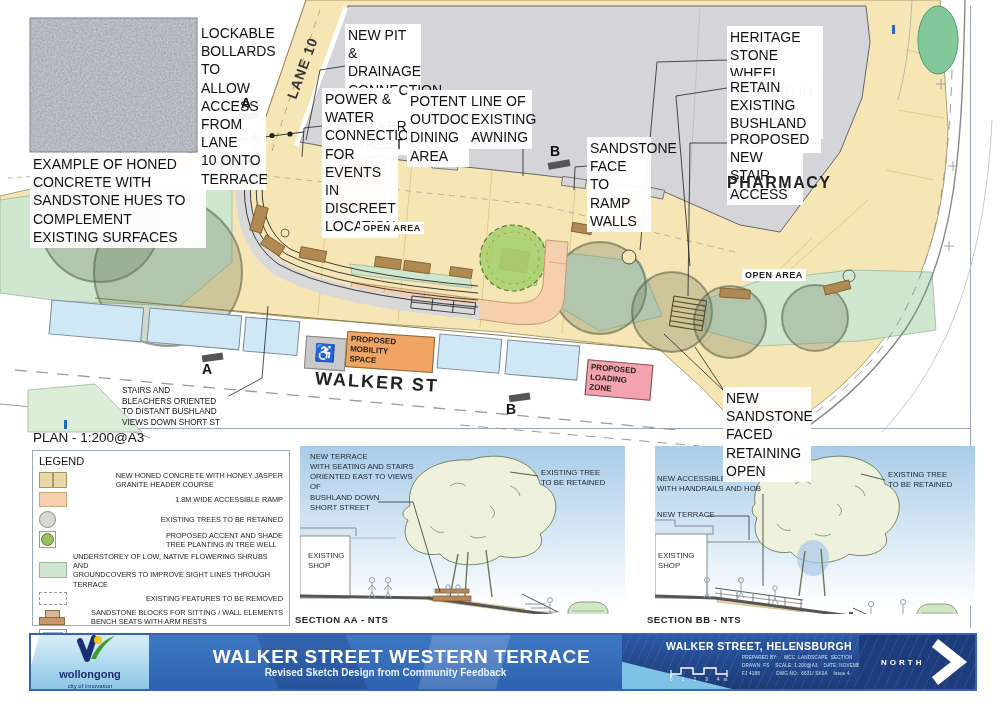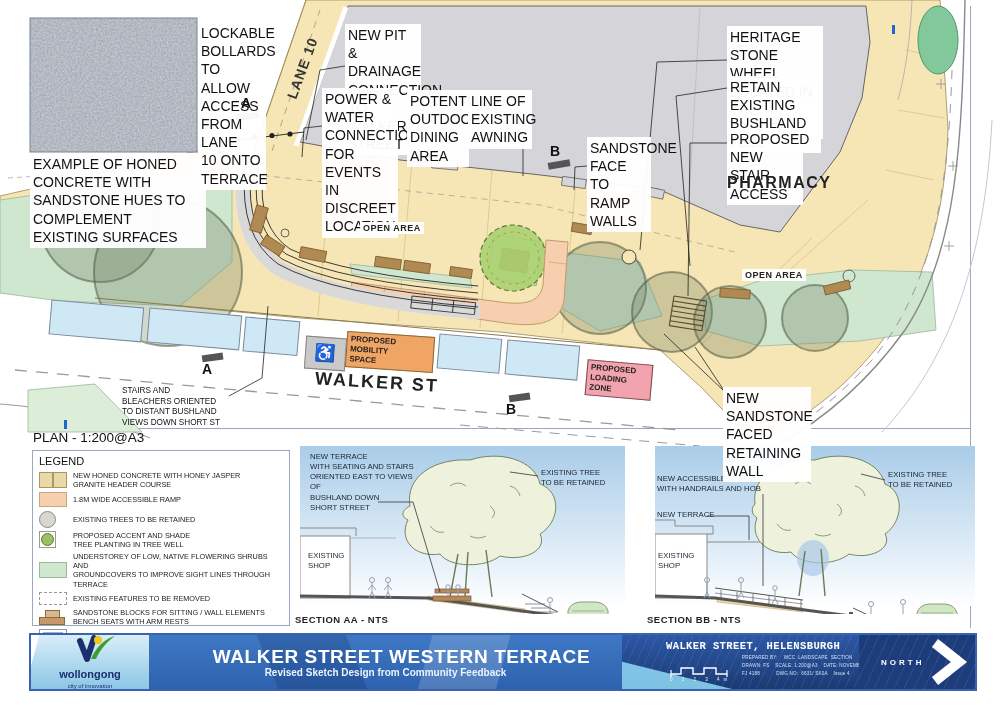--- a/index.html
+++ b/index.html
@@ -23,21 +23,21 @@
       transform:rotate(3.5deg);z-index:30;}
   #lane-label{position:absolute;font-size:14px;font-weight:600;letter-spacing:1px;color:#333;
       transform:rotate(-70deg);z-index:30;}
   #pharmacy-label{position:absolute;font-size:16px;font-weight:600;letter-spacing:1.5px;color:#222;z-index:30;}
   #plan-title{position:absolute;left:33px;top:430px;font-size:13.5px;color:#111;z-index:30;}
   #texture-caption{left:30px;top:153px;width:170px;z-index:30;}
   
   #legend{position:absolute;left:32px;top:450px;width:258px;height:176px;border:1px solid #9aa8c0;
       padding:4px 6px;box-sizing:border-box;z-index:20;background:#fff;}
   #legend h3{margin:0 0 4px 0;font-size:11px;font-weight:400;color:#111;}
-  .lrow{display:flex;align-items:center;margin-bottom:3.2px;}
+  .lrow{display:flex;align-items:center;margin-bottom:3.2px;justify-content:space-between;}
   .lsw{width:34px;flex:0 0 34px;display:flex;align-items:center;justify-content:flex-start;}
   .ltx{font-size:7.3px;line-height:1.25;white-space:pre-line;color:#222;}
   .sw-concrete{width:26px;height:14px;background:#ead9a8;border:1px solid #a89860;
       background-image:linear-gradient(90deg,transparent 48%,#a89860 48% 52%,transparent 52%);}
   .sw-ramp{width:26px;height:13px;background:#f6cfae;border:1px solid #c8a87a;}
   .sw-treeret{width:15px;height:15px;border-radius:50%;background:#d8d8d2;border:1px solid #8a8a85;}
   .sw-treeprop{width:15px;height:15px;border:1px solid #999;display:flex;align-items:center;justify-content:center;}
   .sw-treeprop i{display:block;width:11px;height:11px;border-radius:50%;background:#9cc060;border:1px solid #5a7a30;}
   .sw-under{width:26px;height:14px;background:#cfe6cf;border:1px solid #9ab89a;}
   .sw-removed{width:26px;height:11px;background:#fff;border:1px dashed #999;}
@@ -67,21 +67,21 @@
       linear-gradient(180deg,#3e78c4,#2e62ae);
       display:flex;flex-direction:column;justify-content:center;}
   #tb-main .t1{font-size:19px;font-weight:700;letter-spacing:.6px;line-height:1.15;padding-left:32px;}
   #tb-main .t2{font-size:10px;font-weight:700;color:#eaf4ff;line-height:1.1;}
   #tb-right{flex:0 0 237px;position:relative;color:#fff;overflow:hidden;
       background:
       repeating-linear-gradient(115deg,rgba(255,255,255,.07) 0 1px,rgba(255,255,255,0) 1px 8px),
       linear-gradient(180deg,#2c58a6,#1b3a74);}
   #tb-right .swoosh{position:absolute;left:0;bottom:0;width:110px;height:34px;background:#8ad2ef;
       clip-path:polygon(0 100%,0 20%,100% 100%);opacity:.9;}
-  #tb-loc{position:absolute;left:44px;top:5px;font-size:10.5px;font-weight:700;letter-spacing:.4px;white-space:nowrap;font-family:Liberation Mono, monospace;}
+  #tb-loc{position:absolute;left:44px;top:5px;font-size:10.5px;font-weight:700;letter-spacing:.4px;white-space:nowrap;}
   .tb-meta{position:absolute;left:120px;font-size:4.6px;color:#cfe0f5;white-space:pre;letter-spacing:.2px;}
   #tb-scale{position:absolute;left:48px;top:30px;}
   #tb-scale-ticks{position:absolute;left:48px;top:42px;font-size:4.5px;color:#e8f2ff;letter-spacing:4px;white-space:nowrap;}
   #tb-north{flex:0 0 116px;position:relative;color:#fff;
       background:repeating-linear-gradient(115deg,rgba(255,255,255,.08) 0 1px,rgba(255,255,255,0) 1px 9px),#1d3c7c;}
   #tb-north .nlabel{position:absolute;left:22px;top:23px;font-size:8px;font-weight:700;letter-spacing:3px;}
   
   .frame-line{position:absolute;background:#9aa8c4;z-index:5;}
 </style>
 </head>
@@ -321,21 +321,21 @@
 WHEEL
 LOCATED IN THE
 GARDEN</div>
   <div class="co" style="left:727px;top:76px;width:88px;">RETAIN EXISTING
 BUSHLAND FEEL</div>
   <div class="co" style="left:727px;top:128px;width:70px;">PROPOSED
 NEW
 STAIR ACCESS</div>
   <div class="co" style="left:723px;top:387px;width:82px;">NEW SANDSTONE
 FACED RETAINING
-WALL</div>
+OPEN</div>
   <div class="plainlbl" style="left:122px;top:386px;width:108px;">STAIRS AND
 BLEACHERS ORIENTED
 TO DISTANT BUSHLAND
 VIEWS DOWN SHORT ST</div>
 
   <div class="openarea" style="left:360px;top:222px;">OPEN AREA</div>
   <div class="openarea" style="left:742px;top:269px;">OPEN AREA</div>
 
   <div id="lane-label" style="left:270px;top:60px;">LANE 10</div>
   <div id="walker-label" style="left:315px;top:372px;">WALKER ST</div>

